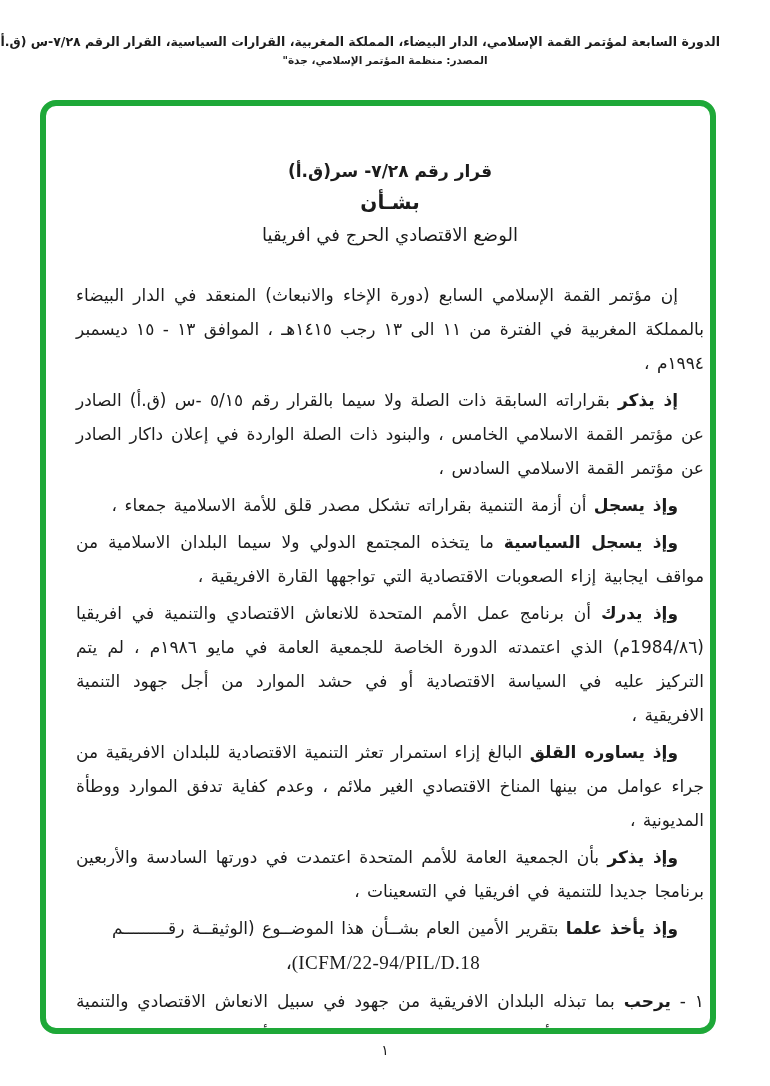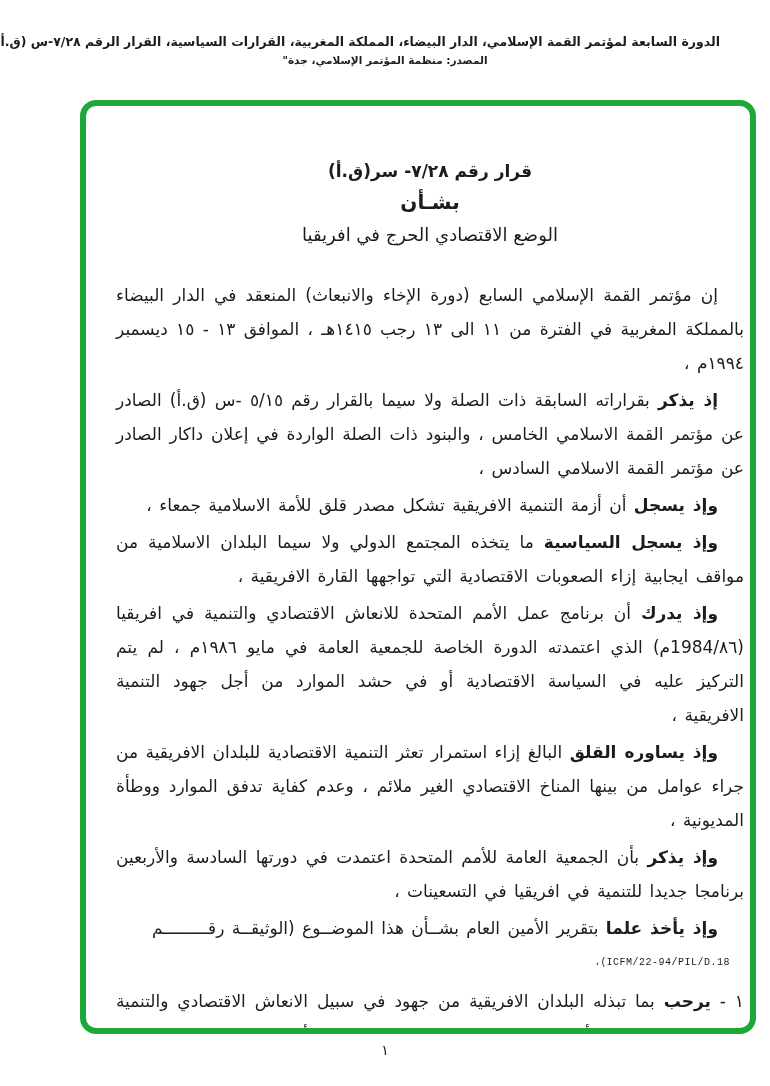--- a/index.html
+++ b/index.html
@@ -34,21 +34,20 @@
   .doc-frame{
     position:absolute;
     left:40px; top:100px;
     width:676px; height:934px;
     border:6px solid #1ea838;
     border-radius:16px;
     box-sizing:border-box;
     padding:50px 6px 10px 30px;
     overflow:hidden;
     direction:rtl;
-    margin-left:40px;
   }
   .title-block{
     text-align:center;
     direction:rtl;
     margin-bottom:26px;
   }
   .title-line1{font-size:17px;font-weight:bold;line-height:30px;}
   .title-line2{font-size:20px;font-weight:bold;line-height:32px;}
   .title-line3{font-size:18px;font-weight:normal;line-height:34px;}
   
@@ -59,24 +58,24 @@
     word-spacing:2px;
   }
   .body-text p{
     margin:0 0 3px 0;
     text-align:justify;
     text-indent:26px;
   }
   .body-text p b{font-weight:bold;}
   p.doc-ref{
     direction:ltr;
-    text-align:right;
+    text-align:center;
     text-indent:0;
-    font-family:Liberation Mono, monospace;
-    font-size:10px;
+    font-family:Liberation Serif, serif;
+    font-size:19px;
     letter-spacing:0.5px;
     padding-left:0;
     margin:0 14px 3px 0;
     line-height:30px;
   }
   p.item{
     padding-right:14px;
     text-indent:-14px;
     margin-top:6px;
   }
@@ -102,21 +101,21 @@
 <div class="doc-frame">
   <div class="title-block">
     <div class="title-line1">قرار رقم ٧/٢٨- سر(ق.أ)</div>
     <div class="title-line2">بشـأن</div>
     <div class="title-line3">الوضع الاقتصادي الحرج في افريقيا</div>
   </div>
 
   <div class="body-text">
     <p><b></b><span>إن مؤتمر القمة الإسلامي السابع (دورة الإخاء والانبعاث) المنعقد في الدار البيضاء بالمملكة المغربية في الفترة من ١١ الى ١٣ رجب ١٤١٥هـ ، الموافق ١٣ - ١٥ ديسمبر ١٩٩٤م ،</span></p>
     <p><b>إذ يذكر</b><span> بقراراته السابقة ذات الصلة ولا سيما بالقرار رقم ٥/١٥ -س (ق.أ) الصادر عن مؤتمر القمة الاسلامي الخامس ، والبنود ذات الصلة الواردة في إعلان داكار الصادر عن مؤتمر القمة الاسلامي السادس ،</span></p>
-    <p><b>وإذ يسجل</b><span> أن أزمة التنمية الافريقية تشكل مصدر قلق للأمة الاسلامية جمعاء ،</span></p>
+    <p><b>وإذ يسجل</b><span> أن أزمة التنمية بقراراته تشكل مصدر قلق للأمة الاسلامية جمعاء ،</span></p>
     <p><b>وإذ يسجل السياسية</b><span> ما يتخذه المجتمع الدولي ولا سيما البلدان الاسلامية من مواقف ايجابية إزاء الصعوبات الاقتصادية التي تواجهها القارة الافريقية ،</span></p>
     <p><b>وإذ يدرك</b><span> أن برنامج عمل الأمم المتحدة للانعاش الاقتصادي والتنمية في افريقيا (1984/٨٦م) الذي اعتمدته الدورة الخاصة للجمعية العامة في مايو ١٩٨٦م ، لم يتم التركيز عليه في السياسة الاقتصادية أو في حشد الموارد من أجل جهود التنمية الافريقية ،</span></p>
     <p><b>وإذ يساوره القلق</b><span> البالغ إزاء استمرار تعثر التنمية الاقتصادية للبلدان الافريقية من جراء عوامل من بينها المناخ الاقتصادي الغير ملائم ، وعدم كفاية تدفق الموارد ووطأة المديونية ،</span></p>
     <p><b>وإذ يذكر</b><span> بأن الجمعية العامة للأمم المتحدة اعتمدت في دورتها السادسة والأربعين برنامجا جديدا للتنمية في افريقيا في التسعينات ،</span></p>
     <p><b>وإذ يأخذ علما</b><span> بتقرير الأمين العام بشــأن هذا الموضــوع (الوثيقــة رقـــــــــم</span></p>
     <p class="doc-ref" dir="ltr">،(ICFM/22-94/PIL/D.18</p>
     <p class="item"><span class="item-num">١ -</span> <b>يرحب</b><span> بما تبذله البلدان الافريقية من جهود في سبيل الانعاش الاقتصادي والتنمية تمشــيا مع اتفاقية أبوجــا المبرمة في عام ١٩٩١م والتي أنشــئت بمقتضاها الجماعة الاقتصادية الافريقية والتي ترمي الى تحقيق التكامل الاقتصادي التدريجي في افريقيا ٠</span></p>
   </div>
 </div>
 

